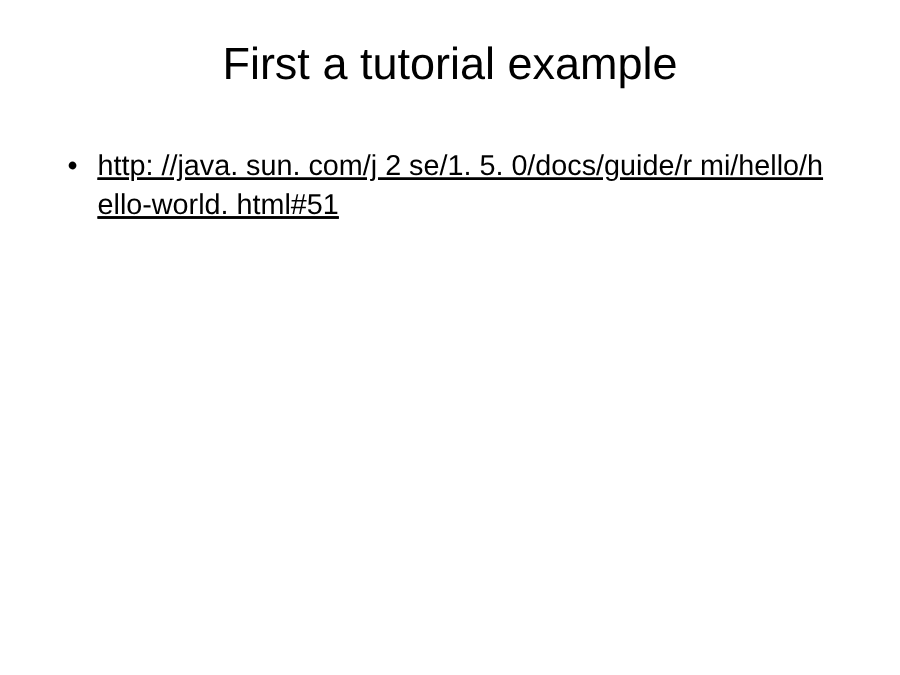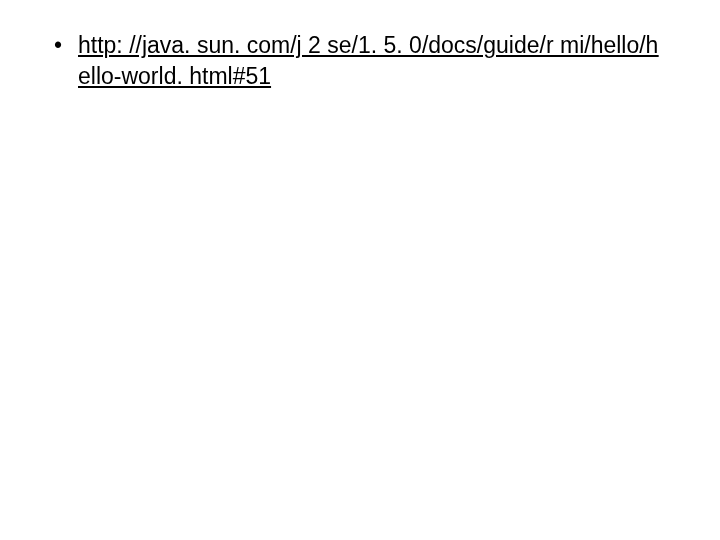--- a/index.html
+++ b/index.html
@@ -51,20 +51,21 @@
     .link {
       text-decoration: underline;
       color: #000000;
       word-break: break-all;
     }
   </style>
 </head>
 <body>
 
 <div class="slide">
+  <h1 class="title">First a tutorial example</h1>
   <div class="content">
     <ul>
       <li>
         <a class="link">http: //java. sun. com/j 2 se/1. 5. 0/docs/guide/r mi/hello/hello-world. html#51</a>
       </li>
     </ul>
   </div>
 </div>
 
 </body></html>

